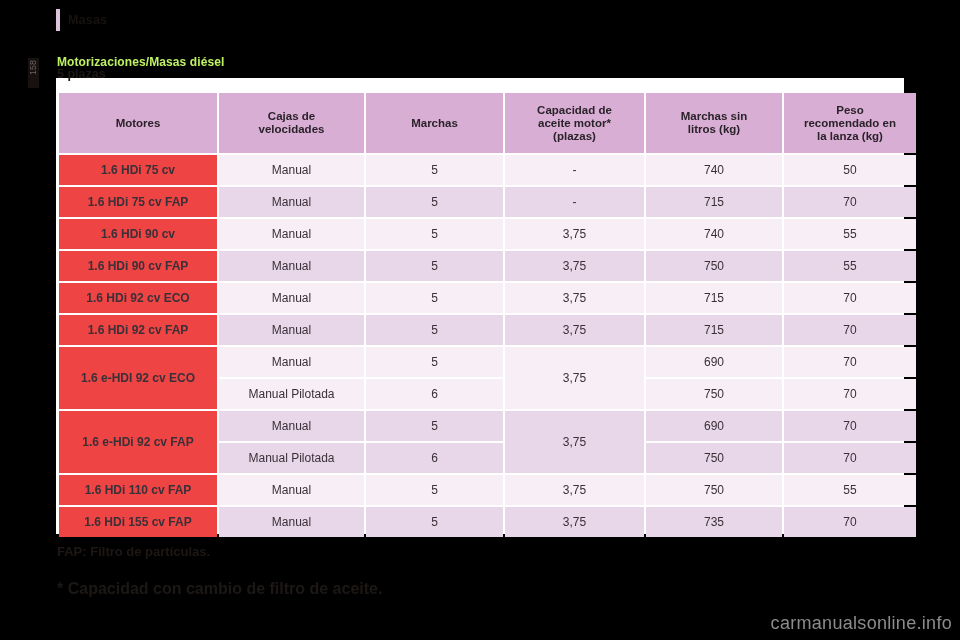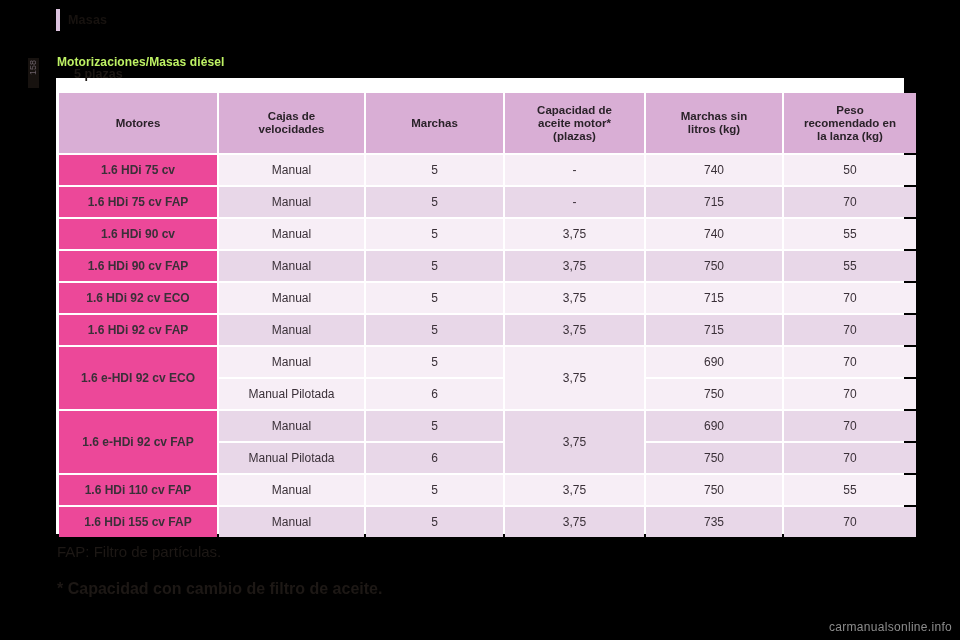--- a/index.html
+++ b/index.html
@@ -75,21 +75,21 @@
     left: 57px;
     top: 39px;
     font-size: 12px;
     font-weight: bold;
     color: #bef264;
     letter-spacing: .1px;
     margin-top: 16px;
   }
   #doc-subtitle {
     position: absolute;
-    left: 74px;
+    left: 57px;
     top: 67px;
     font-size: 12.5px;
     font-weight: bold;
     color: #1d1815;
     text-align: right;
   }
 
   
   #spec-table {
     position: absolute;
@@ -113,21 +113,21 @@
   }
   #spec-table td {
     font-size: 12px;
     color: #3a3038;
     text-align: center;
     vertical-align: middle;
     height: 28px;
     padding: 1px 4px;
   }
   td.motor-cell {
-    background: #ec4899;
+    background: #ef4444;
     color: #2a2229;
     font-weight: bold;
     font-size: 11.5px;
   }
   tr.band-a td.data-cell { background: #f7eef6; }
   tr.band-b td.data-cell { background: #e8d7e8; }
   td.data-cell.band-a { background: #f7eef6; }
   td.data-cell.band-b { background: #e8d7e8; }
 
   
@@ -139,39 +139,39 @@
   col.c5 { width: 132px; }
 
   
   #notes {
     position: absolute;
     left: 57px;
     top: 545px;
     color: #1d1815;
   }
   .note-line {
-    font-size: 15px;
-    font-weight: normal;
+    font-size: 13px;
+    font-weight: bold;
     line-height: 14px;
   }
   #note-star {
     position: absolute;
     left: 57px;
     top: 580px;
     font-size: 16px;
     font-weight: bold;
     color: #1d1815;
   }
 
   
   #watermark {
     position: absolute;
     right: 8px;
     bottom: 6px;
-    font-size: 12px;
+    font-size: 18px;
     color: #8c8c8c;
     letter-spacing: .3px;
   }
 </style>
 </head>
 <body>
 
 <div id="page-panel"></div>
 
 <div id="tab-row">

